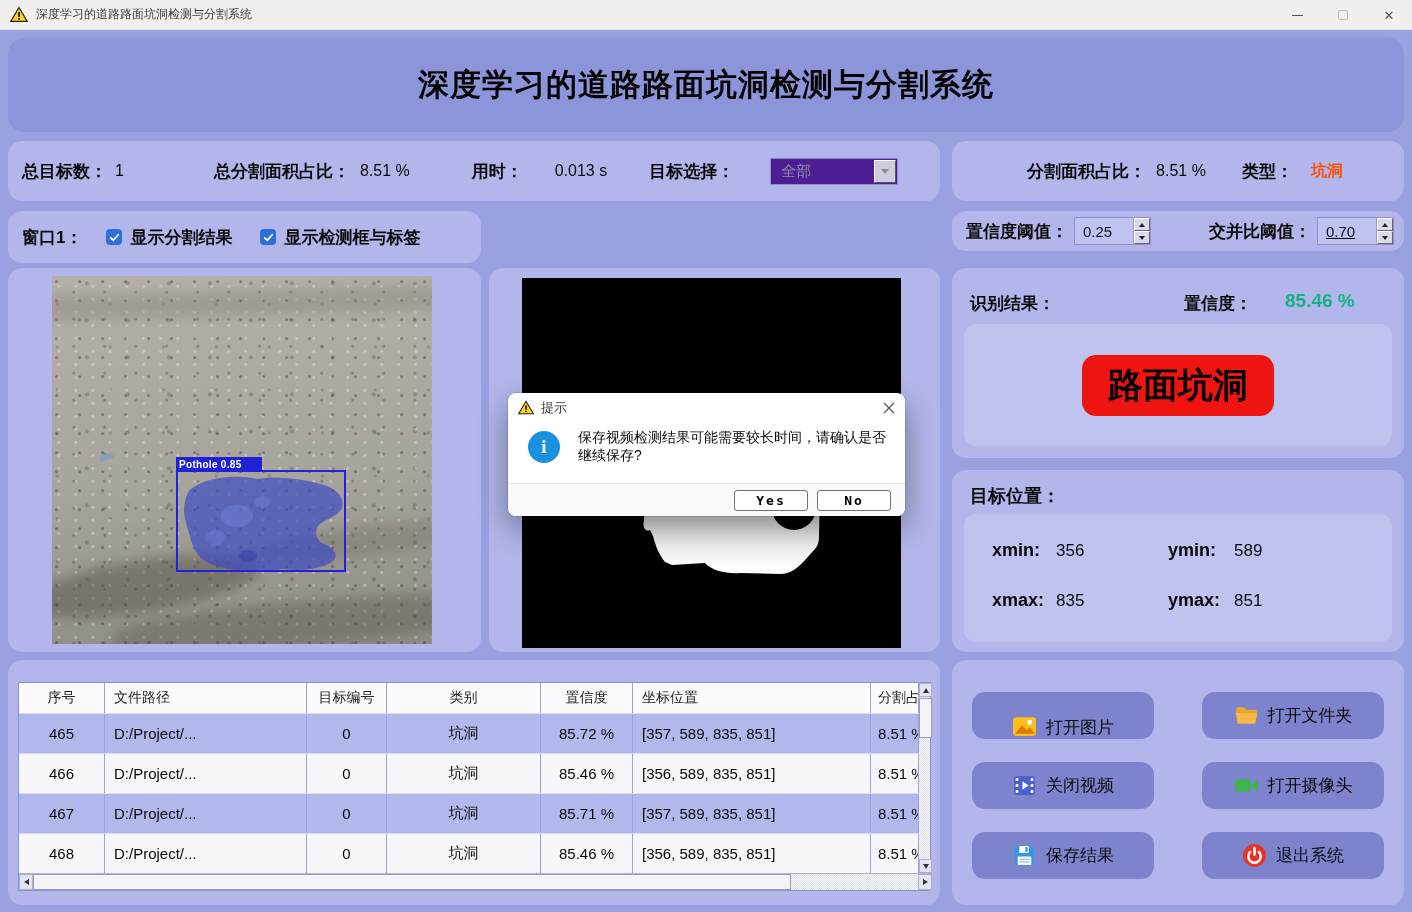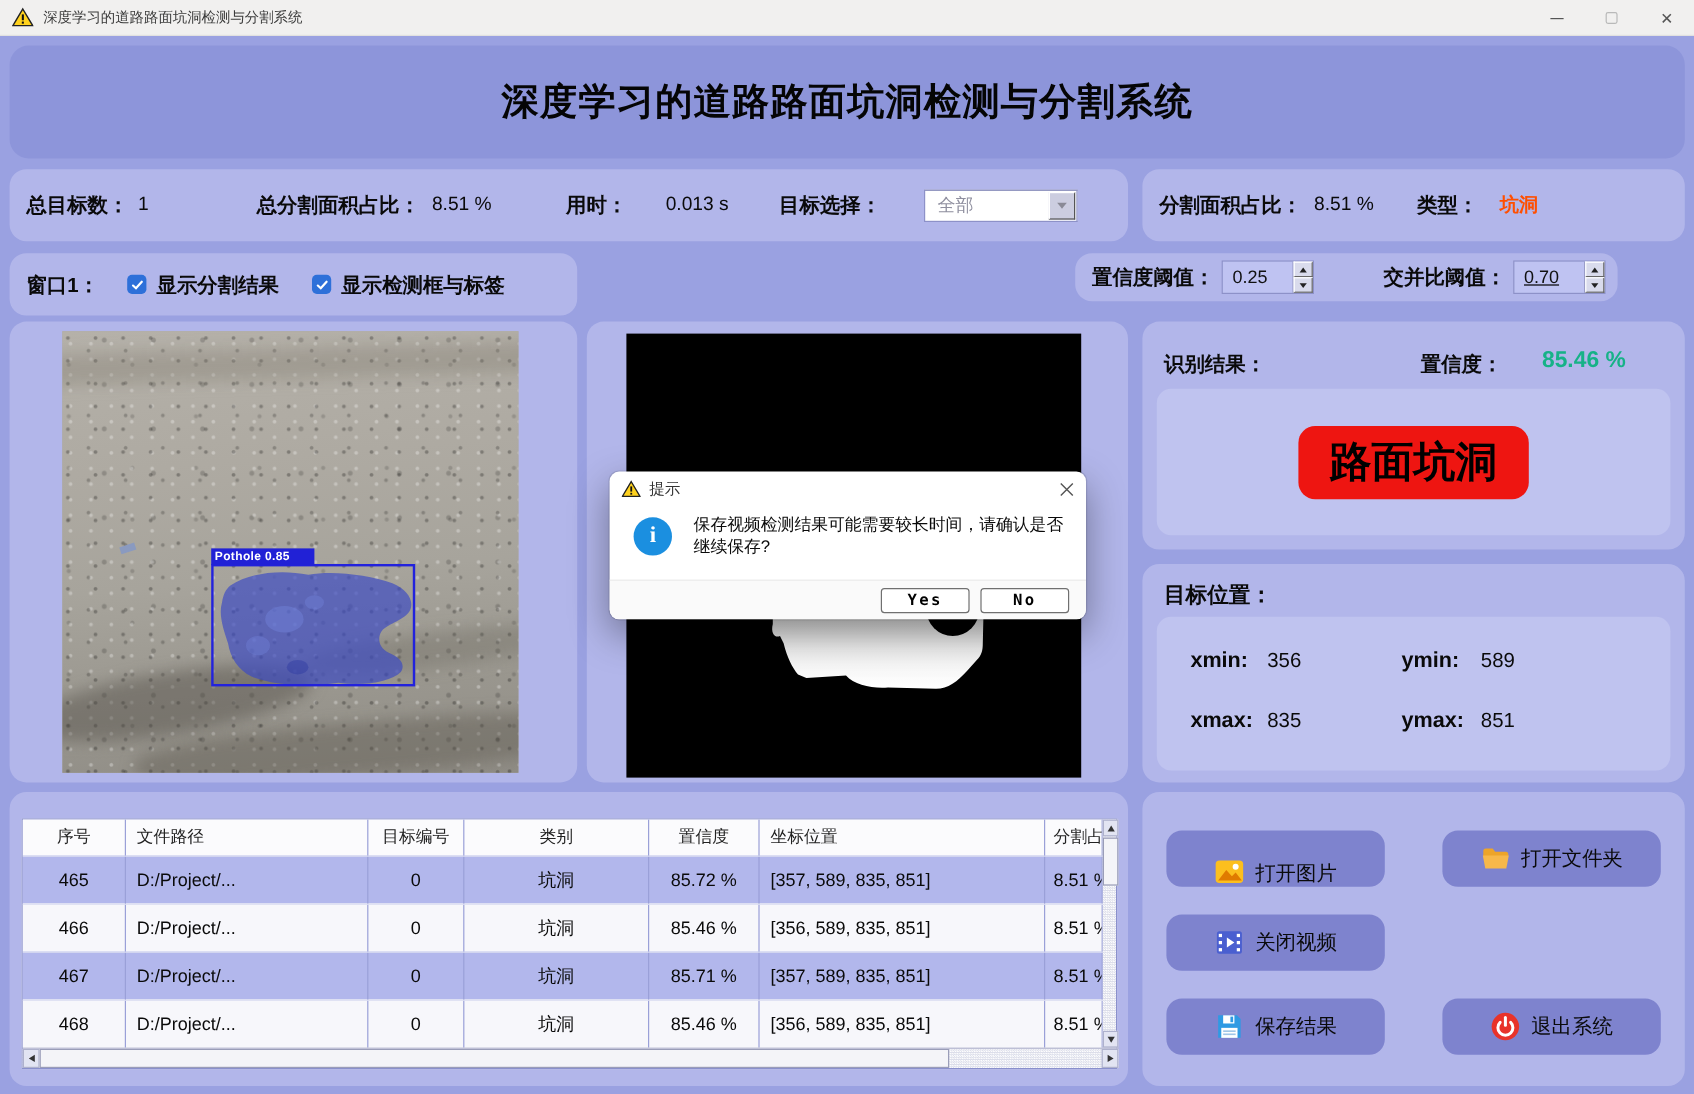--- a/index.html
+++ b/index.html
@@ -21,21 +21,21 @@
   .lblb { font-weight:700; color:#0a0a0a; font-size:17px; }
   .val { color:#0a0a0a; font-size:16px; }
 
   .apptitle { position:absolute; left:8px; top:38px; width:1396px; height:94px; background:#8d95da; border-radius:16px; display:flex; align-items:center; justify-content:center; }
   .apptitle h1 { font-size:31px; font-weight:700; color:#050505; letter-spacing:1px; }
 
   
   .row-flex { display:flex; align-items:center; }
 
   
-  .combo { width:128px; height:27px; background:#ffffff; border:1px solid #8d91c8; border-top-color:#7c80b4; display:flex; align-items:center; position:relative; }
+  .combo { width:128px; height:27px; background:#4c1d95; border:1px solid #8d91c8; border-top-color:#7c80b4; display:flex; align-items:center; position:relative; }
   .combo .ctext { flex:1; font-size:15px; color:#8f8f9f; padding-left:10px; }
   .combo .cbtn { width:22px; height:23px; margin-right:1px; background:#ccCDe2; background:#cccde0; border:1px solid #fff; border-right-color:#555; border-bottom-color:#555; display:flex; align-items:center; justify-content:center; }
   .tri-down { width:0; height:0; border-left:4px solid transparent; border-right:4px solid transparent; border-top:5px solid #8a8a96; }
 
   
   .cbox { width:16px; height:16px; border-radius:4px; background:#2e70d9; display:inline-flex; align-items:center; justify-content:center; }
   .cbox svg { width:11px; height:11px; }
   .radio { width:15px; height:15px; border-radius:50%; display:inline-block; position:relative; }
   .radio.sel { background:#2e70d9; }
   .radio.sel::after { content:""; position:absolute; left:4.5px; top:4.5px; width:6px; height:6px; border-radius:50%; background:#fff; }
@@ -148,21 +148,21 @@
       <div class="combo" style="margin-left:36px;">
         <span class="ctext">全部</span>
         <div class="cbtn">
             <div class="tri-down"></div>
           </div>
       </div>
     </div>
   </div>
 
   <div class="panel" style="left:952px; top:141px; width:452px; height:60px;">
-    <div class="row-flex" style="height:100%; padding-left:14px;">
+    <div class="row-flex" style="height:100%; padding-left:14px;justify-content:center;">
       <span class="lblb">分割面积占比：</span>
       <span class="val" style="margin-left:10px;">8.51 %</span>
       <span class="lblb" style="margin-left:36px;">类型：</span>
       <span class="val" style="margin-left:18px; color:#ff4f00; font-weight:700;">坑洞</span>
     </div>
   </div>
 
   <div class="panel" style="left:8px; top:211px; width:473px; height:52px;">
     <div class="row-flex" style="height:100%; padding-left:14px;">
       <span class="lblb">窗口1：</span>
@@ -175,21 +175,21 @@
       <span class="cbox" style="margin-left:28px;">
         <svg viewBox="0 0 12 12">
             <path d="M2 6.5 L4.7 9 L10 3" fill="none" stroke="#fff" stroke-width="2" stroke-linecap="round"></path>
           </svg>
       </span>
       <span class="lblb" style="margin-left:8px;">显示检测框与标签</span>
     </div>
   </div>
 
 
-  <div class="panel" style="left:896px; top:211px; width:452px; height:40px;">
+  <div class="panel" style="left:952px; top:211px; width:452px; height:40px;">
     <div class="row-flex" style="height:100%; padding-left:14px;">
       <span class="lblb">置信度阈值：</span>
       <div class="spin" style="margin-left:6px;">
         <span class="sval">0.25</span>
         <span class="sbtns">
           <span class="sb">
               <span class="tri-up-s"></span>
             </span>
           <span class="sb">
               <span class="tri-dn-s"></span>
@@ -363,20 +363,27 @@
         <rect x="3.5" y="5" width="2.6" height="2.6" fill="#fff"></rect>
           <rect x="3.5" y="10.7" width="2.6" height="2.6" fill="#fff"></rect>
           <rect x="3.5" y="16.4" width="2.6" height="2.6" fill="#fff"></rect>
         <rect x="17.9" y="5" width="2.6" height="2.6" fill="#fff"></rect>
           <rect x="17.9" y="10.7" width="2.6" height="2.6" fill="#fff"></rect>
           <rect x="17.9" y="16.4" width="2.6" height="2.6" fill="#fff"></rect>
         <path d="M10 8 l6 4 -6 4 Z" fill="#fff"></path>
       </svg>
       <span class="atext">关闭视频</span>
     </div>
+    <div class="abtn" style="left:250px; top:102px;">
+      <svg viewBox="0 0 24 24">
+        <rect x="1" y="6" width="15" height="12" rx="3" fill="#3db54a"></rect>
+        <path d="M16.5 10.5 L23 6.8 V17.2 L16.5 13.5 Z" fill="#3db54a"></path>
+      </svg>
+      <span class="atext">打开摄像头</span>
+    </div>
     <div class="abtn" style="left:20px; top:172px;">
       <svg viewBox="0 0 24 24">
         <path d="M3 3 h15 l3 3 v15 h-18 Z" fill="#2f9ae3"></path>
         <rect x="7" y="3" width="9" height="6.5" fill="#fff"></rect>
         <rect x="12.8" y="4" width="2.2" height="4.5" fill="#2f9ae3"></rect>
         <rect x="5.5" y="13" width="13" height="8" fill="#fff"></rect>
         <rect x="7" y="15" width="10" height="1.3" fill="#9fc6e8"></rect>
           <rect x="7" y="17.5" width="10" height="1.3" fill="#9fc6e8"></rect>
       </svg>
       <span class="atext">保存结果</span>

